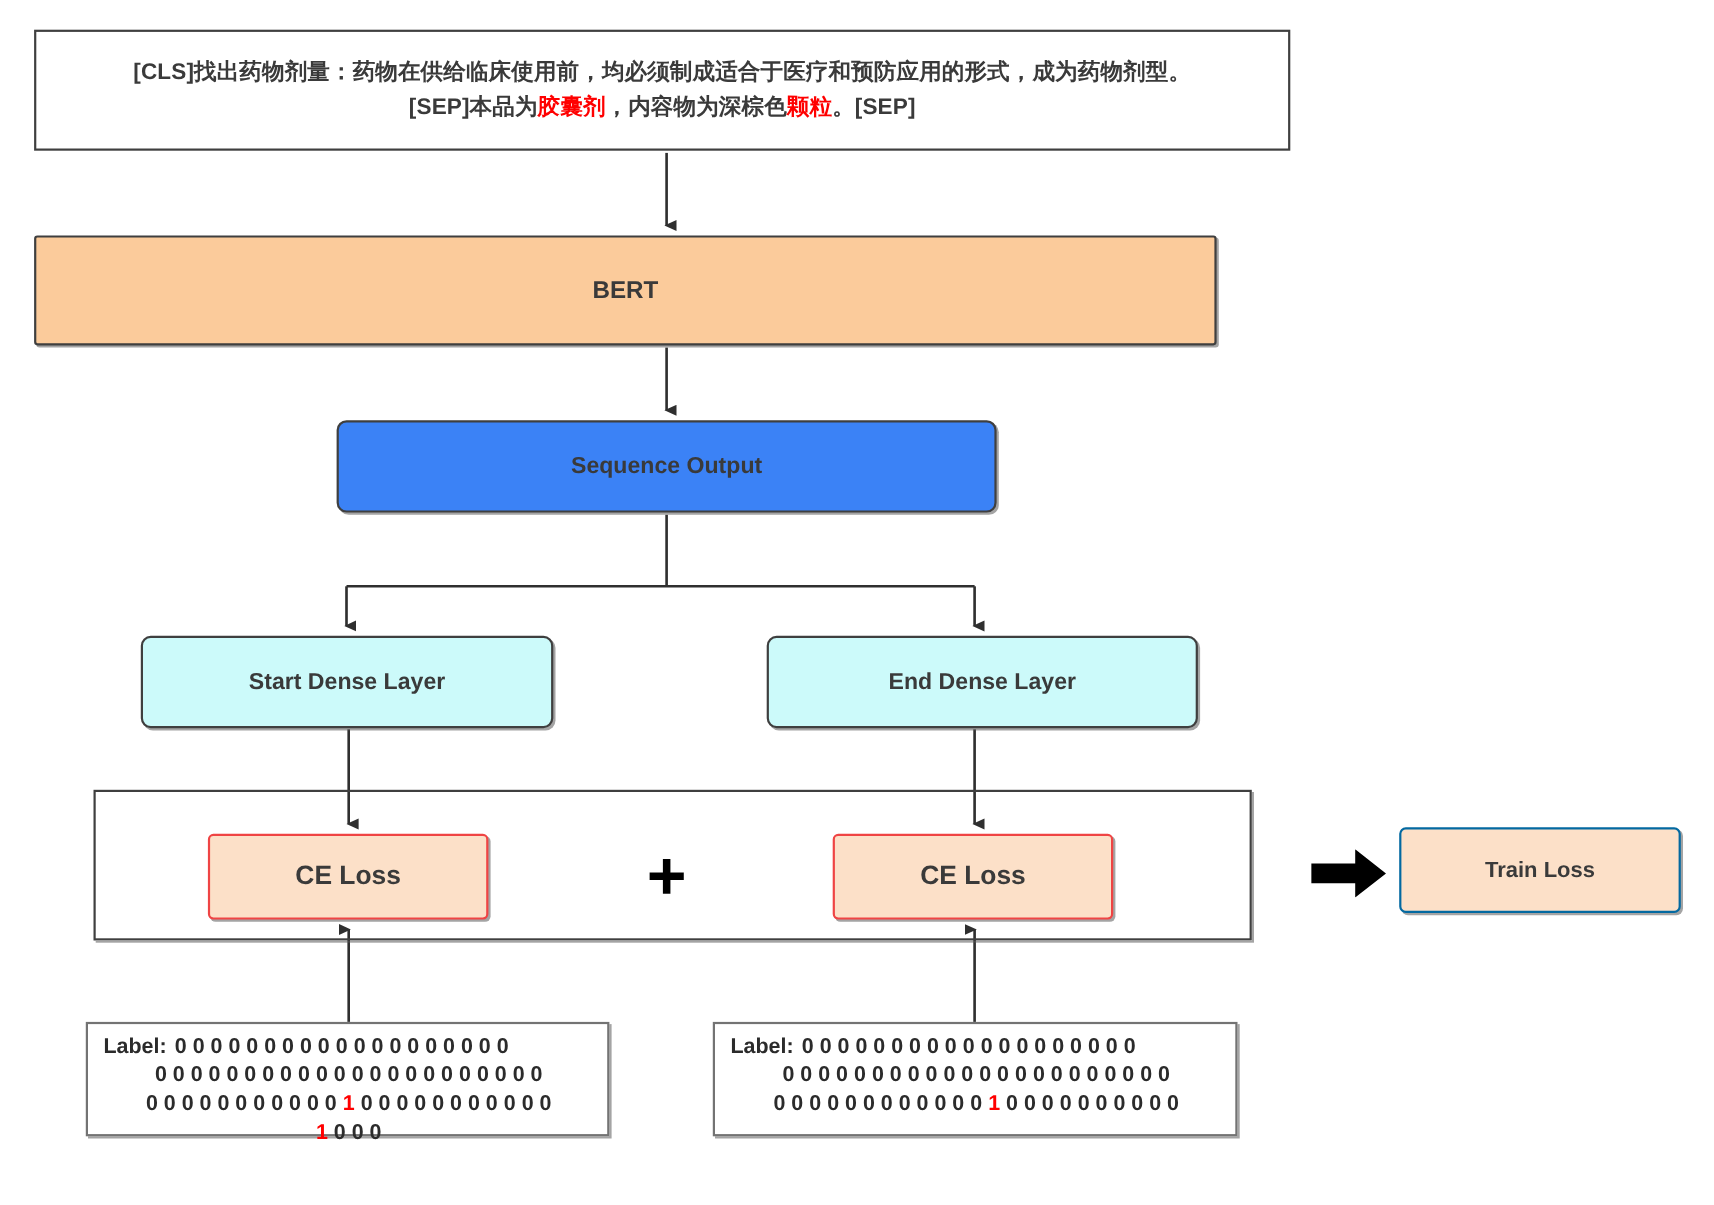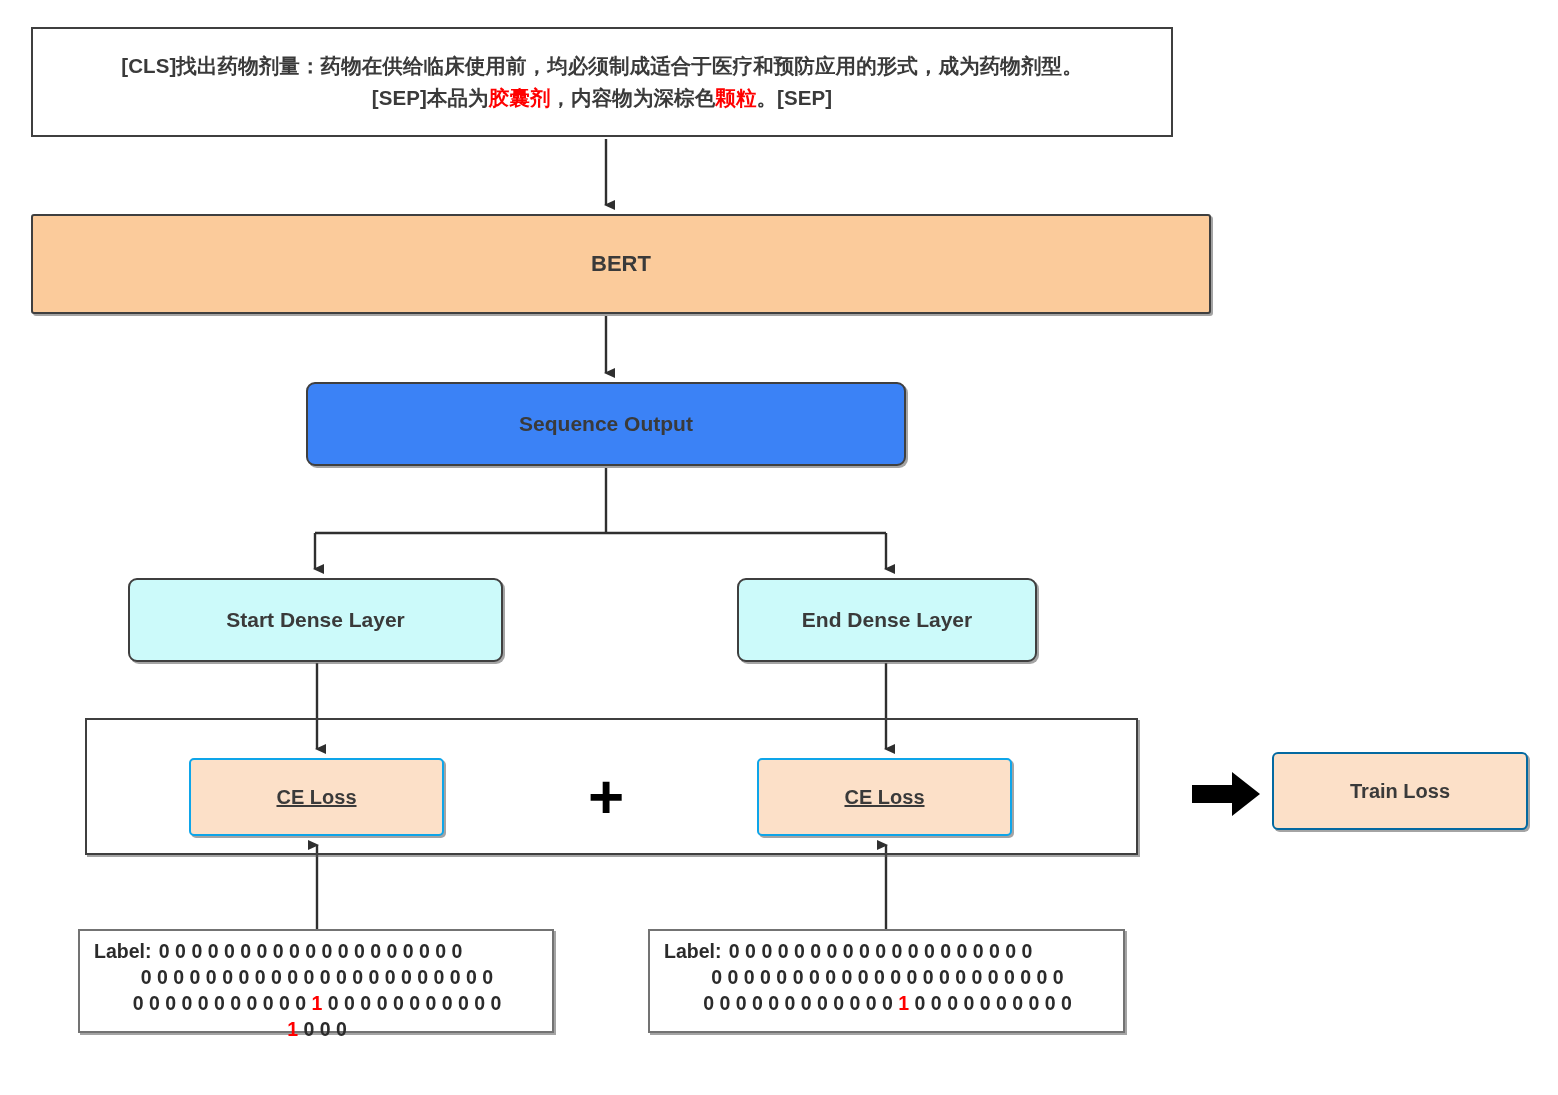--- a/index.html
+++ b/index.html
@@ -49,21 +49,21 @@
   }
   #input-box .line { display: block; width: 100%; }
   #input-box .line1 { text-align: center; }
   #input-box .line2 { text-align: center; }
   .hl { color: #ff0000; }
 
   
   #bert-box {
     left: 31px;
     top: 214px;
-    width: 1180px;
+    width: 1075px;
     height: 100px;
     background: #fbcb9b;
     border: 2px solid #3f3f3f;
     border-radius: 3px;
     font-size: 22px;
   }
 
   
   #seq-box {
     left: 306px;
@@ -78,44 +78,43 @@
 
   
   .dense {
     height: 84px;
     background: #ccfafa;
     border: 2px solid #3f3f3f;
     border-radius: 9px;
     font-size: 21px;
   }
   #start-dense { left: 128px; top: 578px; width: 375px; }
-  #end-dense   { left: 737px; top: 578px; width: 300px; }
+  #end-dense   { left: 697px; top: 578px; width: 392px; }
 
   
   #loss-container {
     position: absolute;
     left: 85px;
     top: 718px;
     width: 1053px;
     height: 137px;
     border: 2px solid #3f3f3f;
     background: transparent;
     box-sizing: border-box;
     box-shadow: 2px 2px 0 rgba(90,90,90,0.55);
   }
 
   .celoss {
     width: 255px;
     height: 78px;
     top: 758px;
     background: #fce0c8;
-    border: 2px solid #0ea5e9;
+    border: 2px solid #ef4444;
     border-radius: 5px;
-    font-size: 20px;
-    text-decoration: underline;
+    font-size: 24px;
   }
   #ce-loss-start { left: 189px; }
   #ce-loss-end   { left: 757px; }
 
   #plus-sign {
     left: 575px;
     top: 760px;
     width: 62px;
     height: 74px;
     color: #000000;

